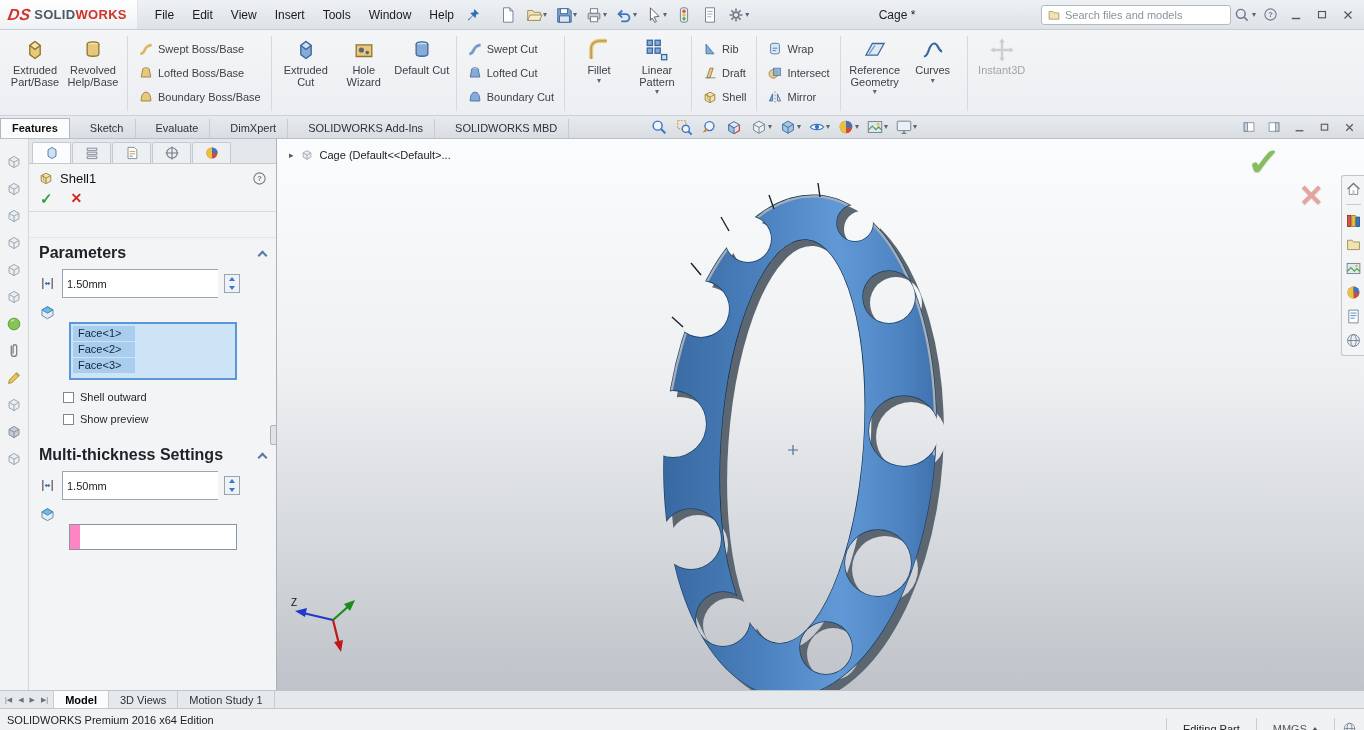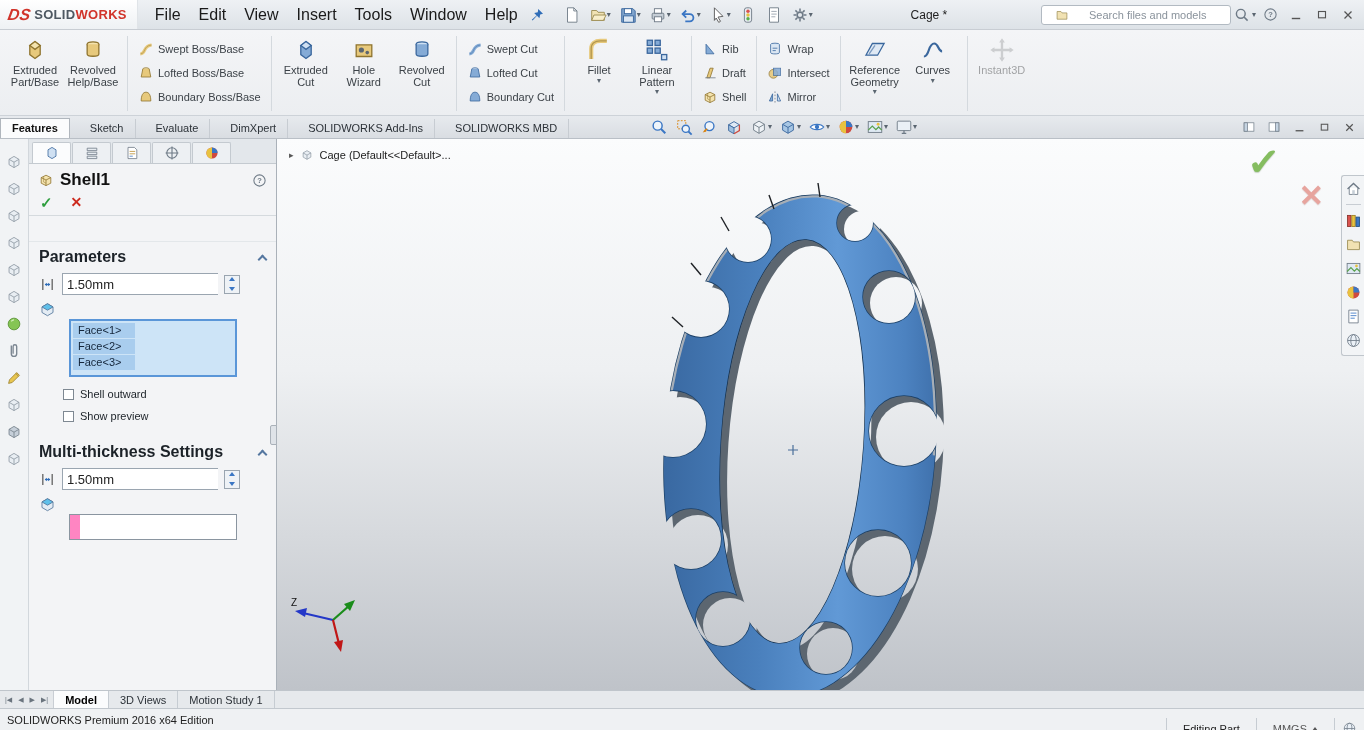--- a/index.html
+++ b/index.html
@@ -12,26 +12,26 @@
   .ic17{width:17px;height:17px;flex:none;} .ic18{width:18px;height:18px;flex:none;} .ic26{width:26px;height:26px;flex:none;}
   .caret{font-size:8px;color:#5a6570;line-height:1;}
 
   
   .titlebar { height:30px; background:linear-gradient(#eef1f4,#dde2e7); border-bottom:1px solid #c8cdd3; display:flex; align-items:center; flex:none; }
   .logo { height:100%; display:flex; align-items:center; gap:4px; padding:0 10px 0 8px; background:linear-gradient(#ffffff,#eef1f4); border-right:1px solid #e0e4e8; }
   .logo-ds { color:#d1342b; font-weight:bold; font-style:italic; font-size:16px; transform:skewX(-10deg); }
   .logo-solid { color:#4e5862; font-weight:bold; font-size:13px; letter-spacing:.3px; }
   .logo-works { color:#d1342b; font-weight:bold; font-size:13px; letter-spacing:.3px; }
   .menubar { display:flex; align-items:center; height:100%; margin-left:8px; }
-  .menu-item { padding:0 9px; height:100%; display:flex; align-items:center; font-size:16px; color:#1a1a1a; cursor:default; }
+  .menu-item { padding:0 9px; height:100%; display:flex; align-items:center; font-size:12px; color:#1a1a1a; cursor:default; }
   .pin-btn { margin:0 8px 0 2px; }
   .tb-tools { display:flex; align-items:center; margin-left:6px; }
   .tbt { display:flex; align-items:center; padding:2px 3px; margin:0 1px; border-radius:2px; }
   .doc-title { flex:1; text-align:center; font-size:12px; color:#222; white-space:nowrap; }
-  .search-wrap { width:190px; height:20px; background:#fff; border:1px solid #b2bac2; border-radius:3px; display:flex; align-items:center; gap:20px; padding:0 13px; margin-right:3px; }
+  .search-wrap { width:190px; height:20px; background:#fff; border:1px solid #b2bac2; border-radius:3px; display:flex; align-items:center; gap:4px; padding:0 5px; margin-right:3px; }
   .search-input { flex:1; border:none; outline:none; background:transparent; font-family:inherit; font-size:11px; color:#444; min-width:0; }
   .search-input::placeholder { color:#8a939c; }
   .tb-right { display:flex; align-items:center; gap:2px; padding-right:4px; }
   .winb { width:24px; height:22px; display:flex; align-items:center; justify-content:center; border-radius:2px; }
 
   
   .ribbon { height:86px; background:linear-gradient(#f4f5f7,#eceef1); border-bottom:1px solid #cdd2d8; display:flex; align-items:stretch; padding:2px 4px 0 4px; flex:none; overflow:hidden; }
   .rb-group { display:flex; align-items:flex-start; padding:1px 2px; }
   .rb-sep { width:1px; background:#d4d9de; margin:4px 3px; align-self:stretch; }
   .rb-large { width:58px; display:flex; flex-direction:column; align-items:center; text-align:center; color:#3c4248; font-size:11px; line-height:1.05; padding:4px 1px 1px; border-radius:2px; }
@@ -54,29 +54,29 @@
   .workarea { height:551px; display:flex; flex:none; }
   .left-strip { width:29px; background:#f1f3f5; border-right:1px solid #d2d7dc; display:flex; flex-direction:column; align-items:center; padding-top:14px; gap:9px; flex:none; }
   .ls-btn { width:18px; height:18px; opacity:.9; }
 
   
   .pm { width:248px; background:#f3f4f6; border-right:1px solid #aab1b9; display:flex; flex-direction:column; flex:none; position:relative; }
   .pm-tabs { display:flex; height:25px; background:#e3e7eb; border-bottom:1px solid #c4cad0; padding:3px 0 0 3px; gap:1px; }
   .pm-tab { width:39px; display:flex; align-items:center; justify-content:center; border:1px solid #c4cad0; border-bottom:none; background:#edf0f3; border-radius:2px 2px 0 0; }
   .pm-tab.active { background:#fbfcfd; }
   .pm-head { display:flex; align-items:center; gap:6px; padding:6px 9px 2px; }
-  .pm-title { font-weight:bold; font-size:17px; color:#111; flex:1; }
+  .pm-title { font-weight:normal; font-size:13px; color:#111; flex:1; }
   .pm-actions { display:flex; gap:18px; padding:3px 11px 5px; border-bottom:1px solid #d5dade; }
   .pm-ok { color:#2e9e3e; font-size:15px; font-weight:bold; line-height:1; }
   .pm-cancel { color:#cc2a1e; font-size:14px; font-weight:bold; line-height:1; }
   .pm-gap { height:26px; border-bottom:1px solid #e3e7ea; }
   .pm-sec { display:flex; align-items:center; justify-content:space-between; padding:6px 10px 4px; font-weight:bold; font-size:16px; color:#1c2228; }
   .chev { width:7px; height:7px; border-left:2px solid #5577a0; border-top:2px solid #5577a0; transform:rotate(45deg); margin-top:4px; }
   .pm-row { display:flex; align-items:center; gap:6px; padding:3px 8px 3px 10px; }
-  .pm-input { width:156px; height:22px; border:1px solid #9aa5b0; border-right:none; font-size:13px; padding:8px 4px; font-family:inherit; color:#222; background:#fff; }
+  .pm-input { width:156px; height:29px; border:1px solid #9aa5b0; border-right:none; font-size:11px; padding:8px 4px; font-family:inherit; color:#222; background:#fff; }
   .spin { width:16px; height:19px; border:1px solid #9aa5b0; display:flex; flex-direction:column; background:#eef2f6; }
   .spin > div { flex:1; display:flex; align-items:center; justify-content:center; }
   .spin .up::after { content:''; border:3px solid transparent; border-bottom:4px solid #3a76c4; margin-top:-4px; }
   .spin .dn::after { content:''; border:3px solid transparent; border-top:4px solid #3a76c4; margin-bottom:-4px; }
   .faces-box { margin:1px 8px 6px 40px; width:168px; height:58px; background:#cde4f7; border:2px solid #5a96d8; overflow:hidden; padding:2px; }
   .face-row { background:#a9cdee; margin-bottom:1px; padding:0 5px; width:max-content; min-width:62px; font-size:11px; color:#14253a; height:15px; line-height:15px; }
   .chk-row { display:flex; align-items:center; gap:6px; margin:5px 10px 5px 34px; font-size:11px; color:#1c2228; }
   .chk { width:11px; height:11px; border:1px solid #7e8892; background:#fff; flex:none; }
   .multi-box { margin:1px 8px 6px 40px; width:168px; height:26px; background:#fff; border:1px solid #8a95a0; display:flex; }
   .multi-pink { width:10px; background:#ff85c2; }
@@ -338,21 +338,21 @@
           </span>
           <span class="lbl">Hole Wizard</span>
         </div>
         <div class="rb-large">
           <span class="ic26">
             <svg class="svgi" viewBox="0 0 20 20">
               <ellipse cx="10" cy="5.5" rx="4.5" ry="1.8" fill="#cfe0f2" stroke="#3a679d"></ellipse>
               <path d="M5.5 5.5v7.5c0 2.4 9 2.4 9 0V5.5" fill="#85abd6" stroke="#3a679d"></path>
             </svg>
           </span>
-          <span class="lbl">Revolved Cut</span>
+          <span class="lbl">Default Cut</span>
         </div>
       </div>
       <div class="rb-sep"></div>
       <div class="rb-group">
         <div class="rb-stack">
           <div class="rb-small">
             <span class="ic16">
               <svg class="svgi" viewBox="0 0 20 20">
                 <path d="M3 16c7 0 3-10 14-11" fill="none" stroke="#85abd6" stroke-width="4"></path>
                 <path d="M3 16c7 0 3-10 14-11" fill="none" stroke="#3a679d" stroke-width="1" opacity=".55"></path>

